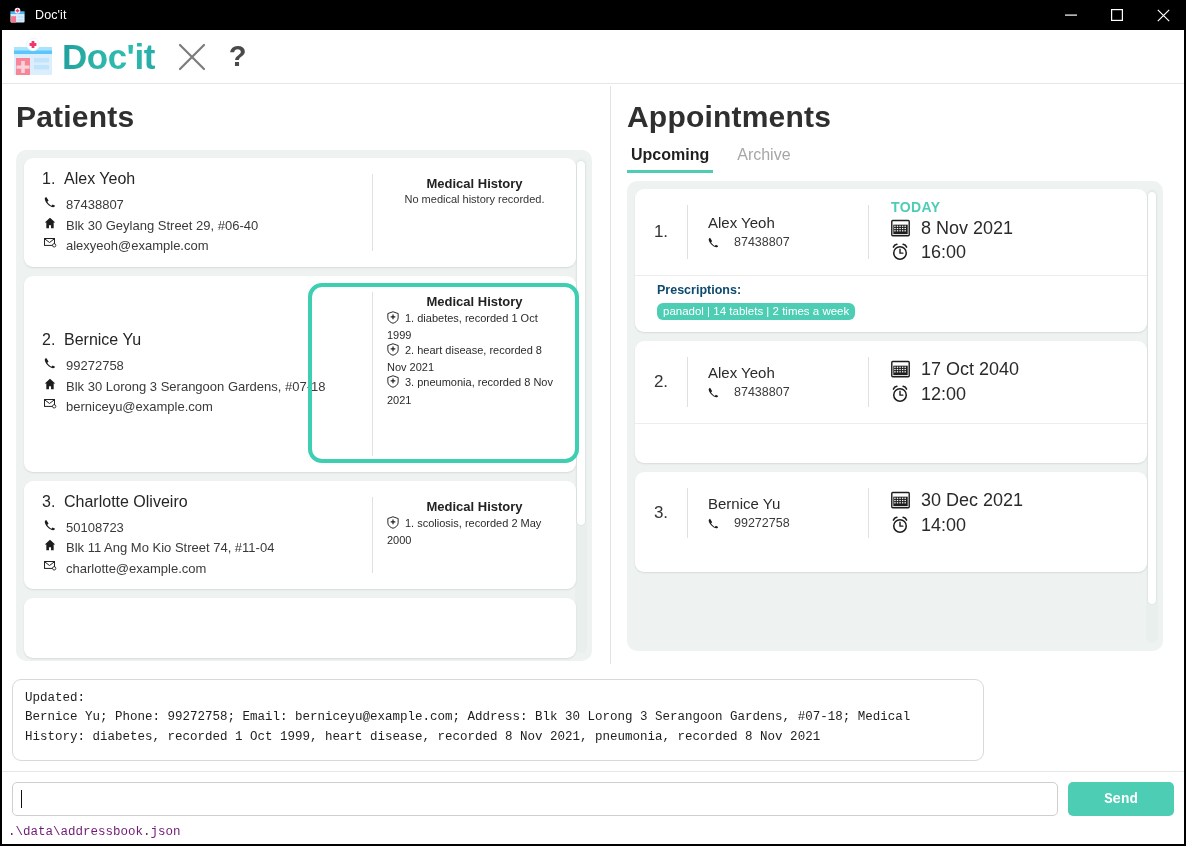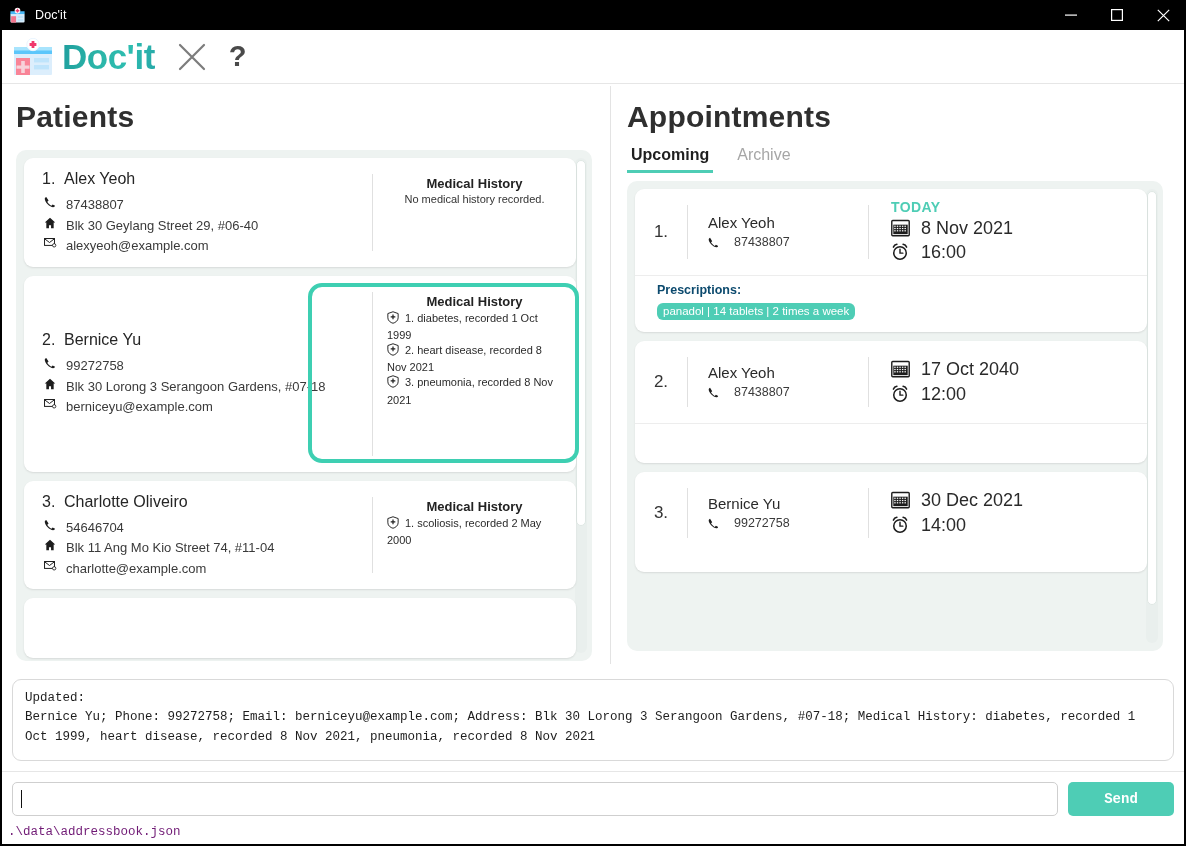--- a/index.html
+++ b/index.html
@@ -130,21 +130,21 @@
   .rx-label { font-size: 12.5px; font-weight:700; color:#0c4a6e; margin-bottom: 4px; }
   .rx-tag {
     display:inline-block; background:#4ecdb5; color:#ffffff; font-size: 11.5px;
     padding: 2px 6px 3px 6px; border-radius: 6px;
   }
   .acard-empty-sep { border-top:1px solid #ededed; height: 40px; }
 
   
   .resultwrap { padding: 8px 10px 0 10px; }
   .resultbox {
-    width: 1162px; height: 82px; background:#fff; border:1px solid #d9d9d9;
+    width: 972px; height: 82px; background:#fff; border:1px solid #d9d9d9;
     border-radius: 9px; padding: 9px 12px;
     font-family:"Liberation Mono", monospace; font-size: 12.5px; color:#1e1e1e;
     line-height: 1.55; overflow:hidden; white-space: pre-wrap;
   }
   .sep-line { height:1px; background:#e6e6e6; margin: 10px 0 0 0; }
 
   .cmdrow { display:flex; align-items:center; gap: 10px; padding: 10px 10px 0 10px; }
   .cmdinput {
     flex:1; height: 34px; border:1px solid #cfcfcf; border-radius:5px;
     display:flex; align-items:center; padding: 0 8px;
@@ -344,21 +344,21 @@
               <div class="pname">
                 <span class="idx">3.</span>
                 <span>Charlotte Oliveiro</span>
               </div>
               <div class="prow">
                 <span class="ic">
                   <svg width="12" height="12" viewBox="0 0 16 16">
                       <path d="M3 1.2c-1 .3-2 1.4-2 2.6 0 4.5 6.7 11.2 11.2 11.2 1.2 0 2.3-1 2.6-2l-3.3-1.6-1.7 1.7c-1.9-.9-4.5-3.5-5.4-5.4l1.7-1.7z" fill="#1d1d1d"></path>
                     </svg>
                 </span>
-                <span>54646704</span>
+                <span>50108723</span>
               </div>
               <div class="prow">
                 <span class="ic">
                   <svg width="12" height="12" viewBox="0 0 16 16">
                       <path d="M8 1 L15 7.4 h-2.1 V15 H9.4 v-4H6.6v4H3.1V7.4H1z" fill="#1d1d1d"></path>
                     </svg>
                 </span>
                 <span>Blk 11 Ang Mo Kio Street 74, #11-04</span>
               </div>
               <div class="prow">

